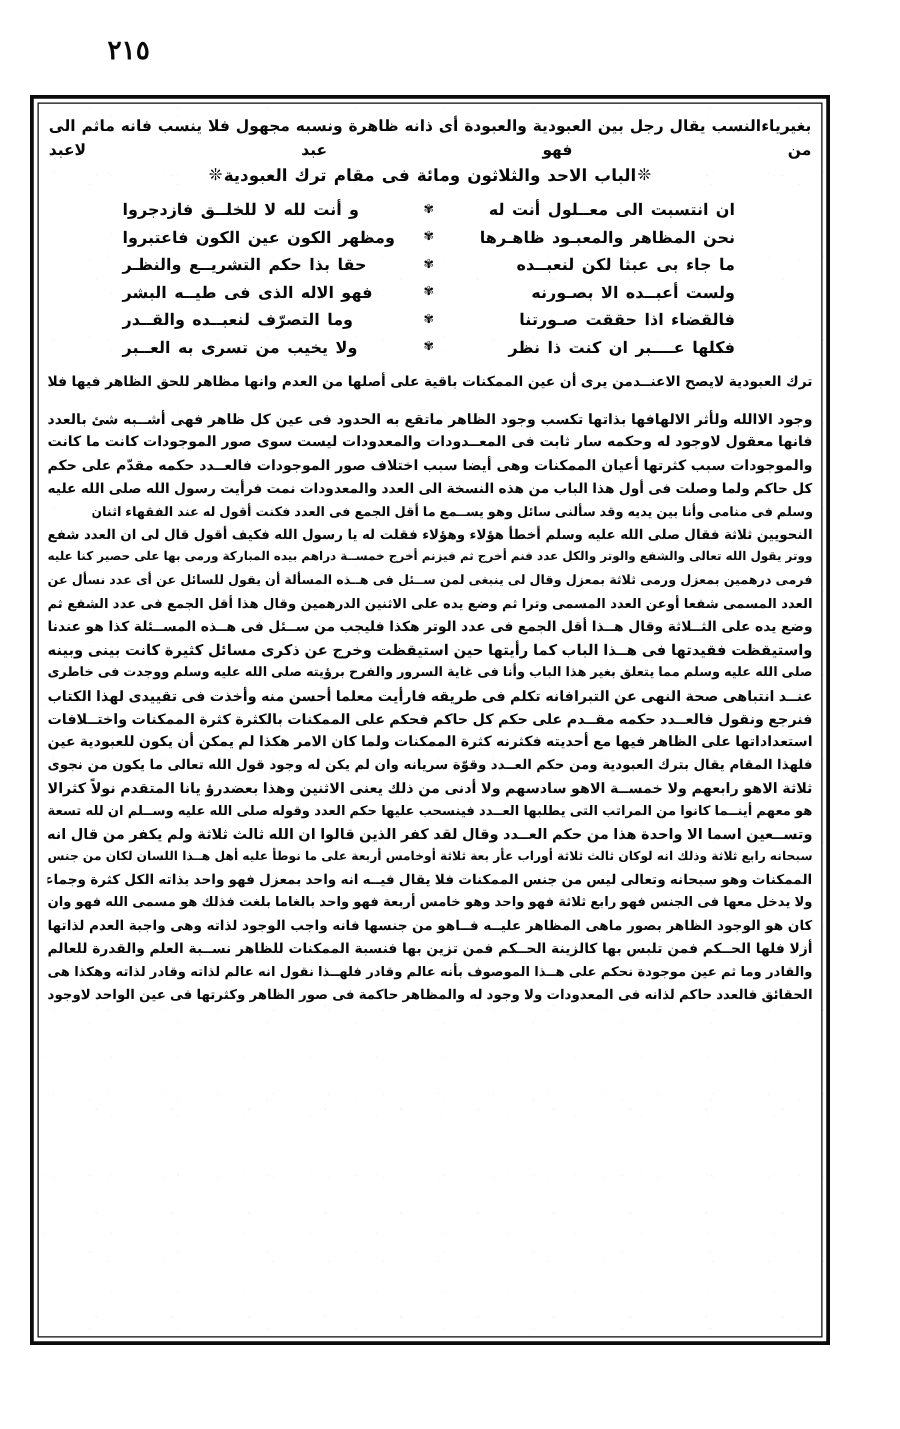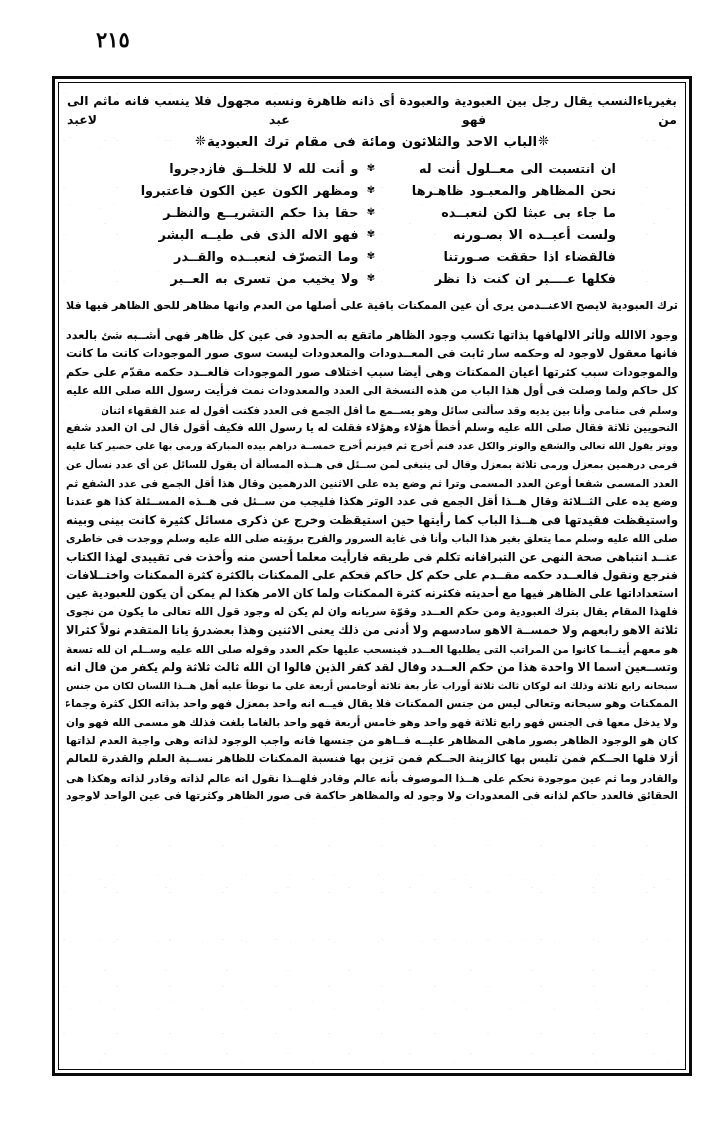--- a/index.html
+++ b/index.html
@@ -12,33 +12,33 @@
     height: 1143px;
     position: relative;
     font-family: "DejaVu Sans", sans-serif;
     overflow: hidden;
   }
 
   
   .page-number {
     position: absolute;
     top: 28px;
-    left: 96px;
+    left: 86px;
     font-size: 21px;
     font-weight: bold;
     color: #0b0b0b;
     letter-spacing: 0.5px;
     font-family: Liberation Sans, sans-serif;
   }
 
   
   .page-frame {
     position: absolute;
     top: 76px;
-    left: 52px;
+    left: 24px;
     width: 640px;
     height: 1000px;
     border: 3px solid #0a0a0a;
     box-sizing: border-box;
     background: #fff;
   }
   .page-frame-inner {
     position: absolute;
     top: 3px;
     left: 3px;
@@ -112,21 +112,21 @@
   .hemistich {
     flex: 0 0 46.5%;
     white-space: nowrap;
     letter-spacing: -0.2px;
   }
   .hemistich.first {
     text-align: right;
     padding-right: 6px;
   }
   .hemistich.second {
-    text-align: right;
+    text-align: left;
     padding-left: 4px;
   }
   .verse-sep {
     flex: 0 0 auto;
     font-size: 10px;
     line-height: 1;
     padding: 0 8px;
     transform: translateY(-2px);
     display: inline-block;
   }

